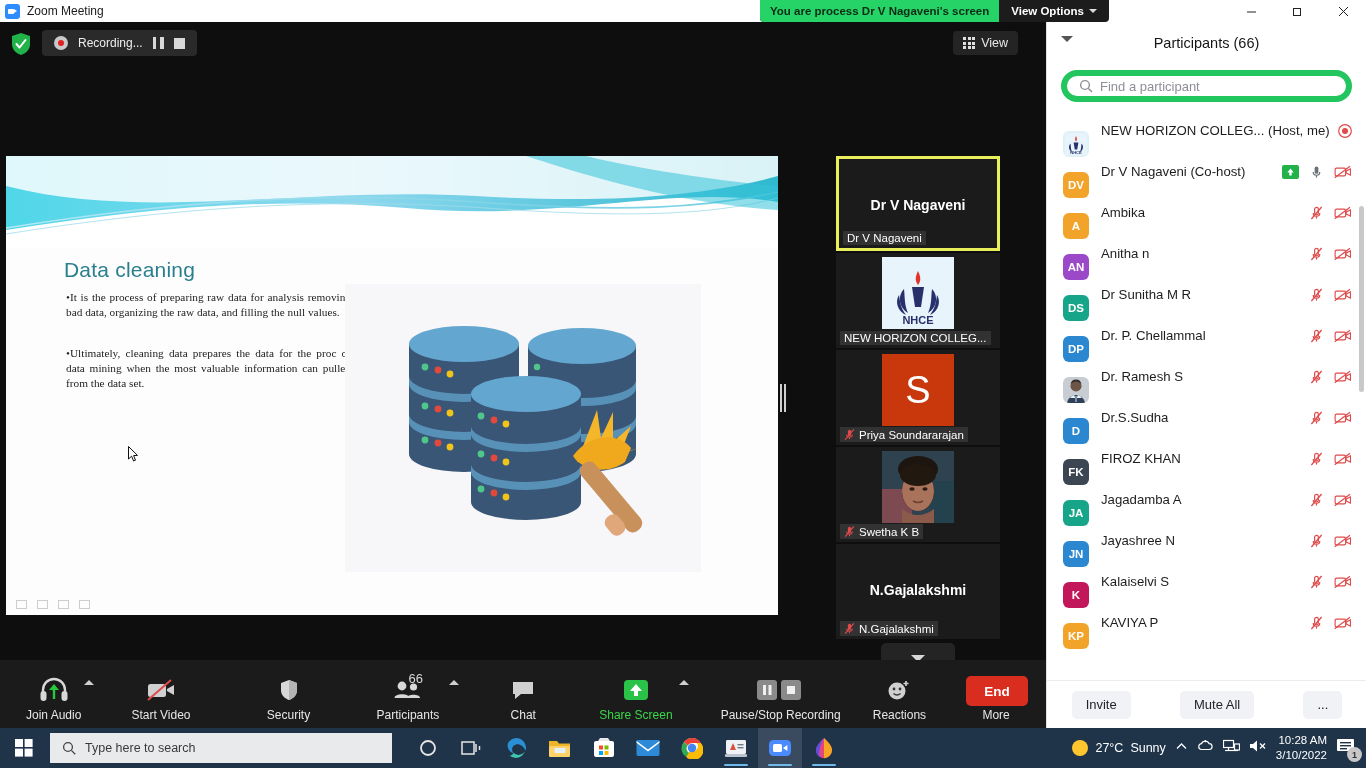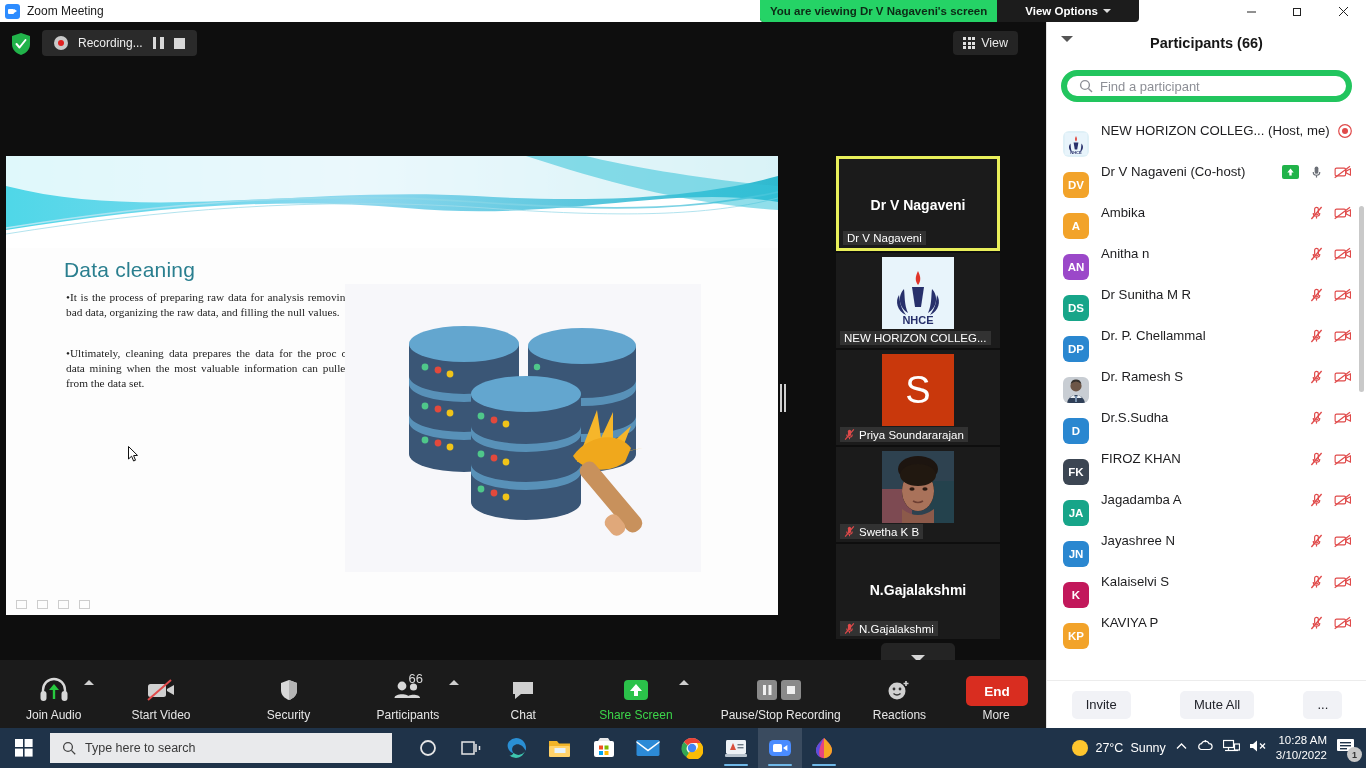--- a/index.html
+++ b/index.html
@@ -41,21 +41,21 @@
     position: absolute; left: 760px; top: 0; height: 22px;
     display: flex; align-items: stretch; z-index: 30;
     background: #1c1c1c; border-radius: 0 0 4px 4px; overflow: hidden;
   }
   .viewbar-green {
     background: #25d366; color: #0d2b16; font-size: 11.5px; font-weight: bold;
     display: flex; align-items: center; padding: 0 10px; white-space: nowrap;
   }
   .viewbar-opts {
     color: #fff; font-size: 11.5px; font-weight: bold; display: flex;
-    align-items: center; gap: 5px; padding: 0 28px; white-space: nowrap;
+    align-items: center; gap: 5px; padding: 0 12px; white-space: nowrap;
   }
   .chev-d { width: 0; height: 0; border-left: 4px solid transparent;
     border-right: 4px solid transparent; border-top: 4px solid #ddd; }
 
   
   .meeting {
     position: absolute; left: 0; top: 22px; width: 1046px; height: 706px;
     background: #0e0e0e;
   }
   
@@ -169,21 +169,21 @@
 
   
   .panel {
     position: absolute; right: 0; top: 22px; width: 320px; height: 706px;
     background: #fff; border-left: 1px solid #e2e2e2;
   }
   .panel-head {
     height: 42px; display: flex; align-items: center; justify-content: center;
     position: relative;
   }
-  .panel-head .ttl { font-size: 14.5px; font-weight: bold; color: #161616; }
+  .panel-head .ttl { font-size: 14.5px; font-weight: normal; color: #161616; }
   .panel-collapse {
     position: absolute; left: 14px; top: 14px; width: 0; height: 0;
     border-left: 6px solid transparent; border-right: 6px solid transparent;
     border-top: 6px solid #555;
   }
   .search {
     margin: 6px 14px 8px; height: 32px; border: 6px solid #22c55e;
     border-radius: 16px; display: flex; align-items: center; padding: 0 12px; gap: 7px;
   }
   .search input {
@@ -275,21 +275,21 @@
       <div class="winbtn close">
         <svg width="11" height="11" viewBox="0 0 11 11">
             <line x1="1" y1="1" x2="10" y2="10" stroke="#222" stroke-width="1"></line>
             <line x1="10" y1="1" x2="1" y2="10" stroke="#222" stroke-width="1"></line>
           </svg>
       </div>
     </div>
   </div>
 
   <div class="viewbar">
-    <div class="viewbar-green">You are viewing Dr V Nagaveni's screen</div>
+    <div class="viewbar-green">You are process Dr V Nagaveni's screen</div>
     <div class="viewbar-opts">
       <span>View Options</span>
       <span class="chev-d"></span>
     </div>
   </div>
 
   <div class="meeting">
 
     <div class="recbar">
       <div class="shield">

